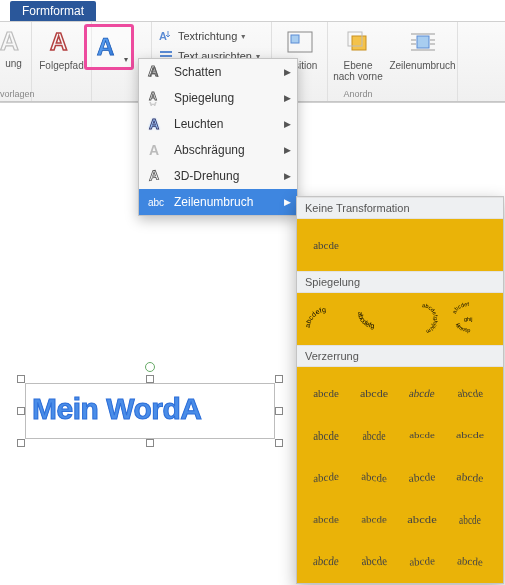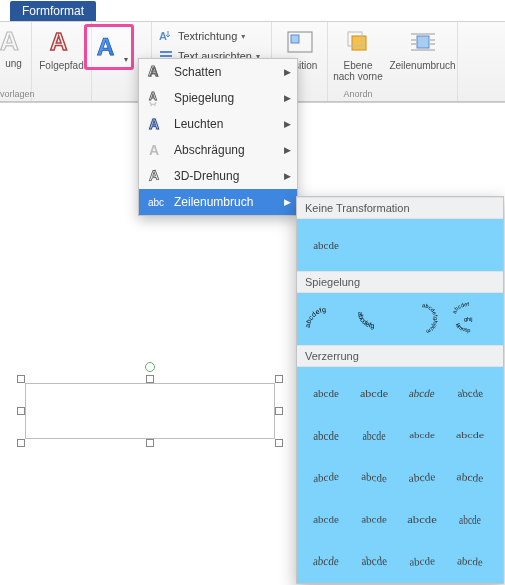--- a/index.html
+++ b/index.html
@@ -35,21 +35,21 @@
 
   
   .dropdown { position:absolute; left:138px; top:58px; width:160px; background:#f7f7f7; border:1px solid #c4c4c4; box-shadow:0 4px 12px rgba(0,0,0,.25); z-index:20; }
   .dd-item { display:flex; align-items:center; font-size:12px; color:#333; padding:5px 8px; position:relative; gap:7px; cursor:default;}
   .dd-item svg.lead { width:20px; height:16px; }
   .dd-item .arrow { position:absolute; right:6px; font-size:9px; color:#555;}
   .dd-item.selected { background:#3e86e0; color:#fff; }
   .dd-item.selected .arrow { color:#fff; }
 
   
-  .flyout { position:absolute; left:296px; top:196px; width:208px; height:388px; background:#7dd3fc; border:1px solid #c4c4c4; box-shadow:0 6px 16px rgba(0,0,0,.3); z-index:30; overflow:hidden; }
+  .flyout { position:absolute; left:296px; top:196px; width:208px; height:388px; background:#eab308; border:1px solid #c4c4c4; box-shadow:0 6px 16px rgba(0,0,0,.3); z-index:30; overflow:hidden; }
   .fly-sec-h { font-size:11px; color:#555; background:#eef0f2; padding:4px 8px; border-top:1px solid #e2e2e2; border-bottom:1px solid #e2e2e2;}
   .fly-row { display:flex; flex-wrap:wrap; padding:6px; gap:2px; }
   .fly-cell { width:46px; height:40px; display:flex; align-items:center; justify-content:center; font-size:11px; color:#444; border:1px solid transparent; cursor:default;}
   .fly-cell.sample { font-family: Georgia, serif; }
   .fly-cell svg { width:40px; height:34px; }
 </style>
 </head>
 <body>
 
 <div class="tab-bar">
@@ -157,20 +157,21 @@
         </div>
       <span class="lbl">Zeilenumbruch</span>
     </div>
   </div>
 </div>
 
 <div class="doc-area">
   <div class="page">
     <div class="wordart-box">
       <div class="rotate"></div>
+      <div class="wordart-text">Mein WordA</div>
       <div class="handles">
         <div class="handle h-tl"></div>
         <div class="handle h-tm"></div>
         <div class="handle h-tr"></div>
         <div class="handle h-lm"></div>
         <div class="handle h-rm"></div>
         <div class="handle h-bl"></div>
         <div class="handle h-bm"></div>
         <div class="handle h-br"></div>
       </div>

